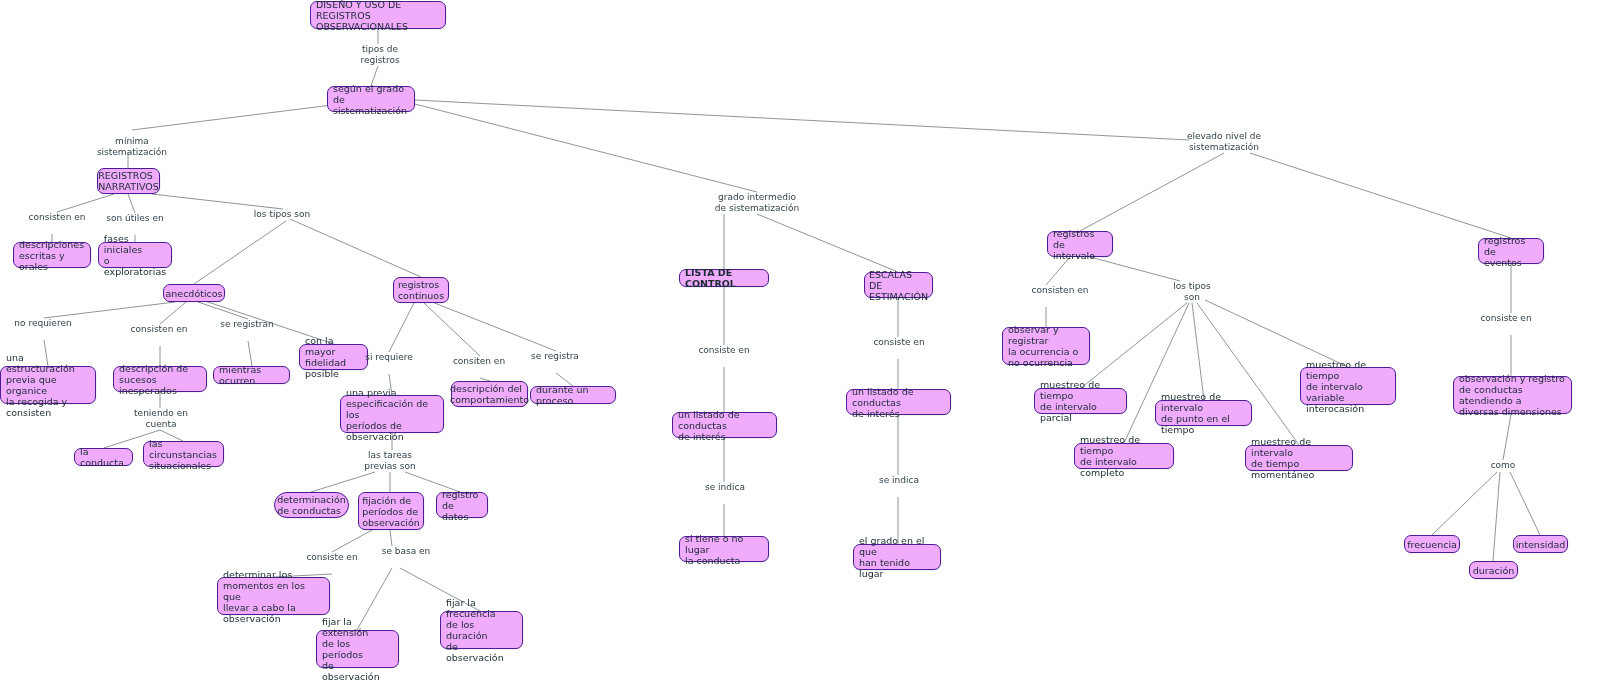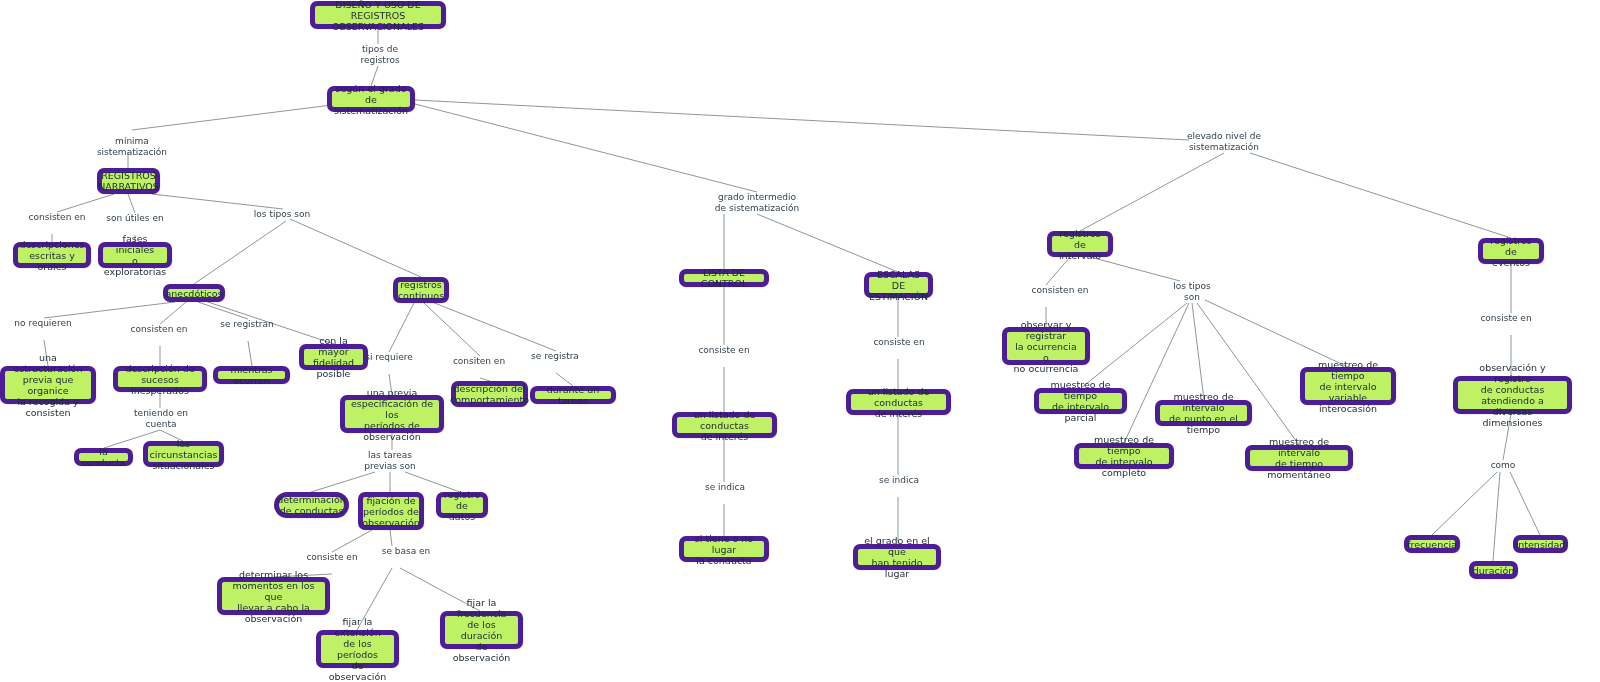--- a/index.html
+++ b/index.html
@@ -7,27 +7,26 @@
     position:relative;
     width:1600px;height:682px;
     background:#ffffff;
     font-family:"DejaVu Sans","Liberation Sans",sans-serif;
     overflow:hidden;
   }
   #edges{position:absolute;left:0;top:0;width:1600px;height:682px;pointer-events:none;}
   .node{
     position:absolute;
     box-sizing:border-box;
-    background:#bef264;
-    border:5px solid #4c1d95;
+    background:#f0abfc;
+    border:1px solid #4c1d95;
     border-radius:7px;
     color:#1b2a33;
     font-size:9.5px;
     line-height:11px;
-    text-align:center;
     padding:3px 5px;
     white-space:pre-line;
     display:flex;
     align-items:center;
     justify-content:center;
     box-shadow:0.5px 0.5px 0 rgba(0,0,0,0.10);
   }
   .link{
     position:absolute;
     color:#34434d;
@@ -132,38 +131,38 @@
       <div class="node" style="left: 74px; top: 448px; width: 59px; height: 18px;">la conducta</div>
       <div class="node" style="left: 143px; top: 441px; width: 81px; height: 26px;">las circunstancias
 situacionales</div>
       <div class="node" style="left: 393px; top: 277px; width: 56px; height: 26px;">registros
 continuos</div>
       <div class="node" style="left: 340px; top: 395px; width: 104px; height: 38px;">una previa
 especificación de los
 períodos de observación</div>
       <div class="node" style="left: 451px; top: 381px; width: 77px; height: 26px;">descripción del
 comportamiento</div>
-      <div class="node" style="left: 530px; top: 386px; width: 86px; height: 18px;">durante un tareas</div>
+      <div class="node" style="left: 530px; top: 386px; width: 86px; height: 18px;">durante un proceso</div>
       <div class="node" style="left: 274px; top: 492px; width: 75px; height: 26px; border-radius: 13px;">determinación
 de conductas</div>
       <div class="node" style="left: 358px; top: 492px; width: 66px; height: 38px;">fijación de
 períodos de
 observación</div>
       <div class="node" style="left: 436px; top: 492px; width: 52px; height: 26px;">registro
 de datos</div>
       <div class="node" style="left: 217px; top: 577px; width: 113px; height: 38px;">determinar los
 momentos  en los que
 llevar a cabo la observación</div>
       <div class="node" style="left: 316px; top: 630px; width: 83px; height: 38px;">fijar la extensión
 de los períodos
 de observación</div>
       <div class="node" style="left: 440px; top: 611px; width: 83px; height: 38px;">fijar la frecuencia
 de los duración
 de observación</div>
-      <div class="node" style="left: 679px; top: 269px; width: 90px; height: 18px;">LISTA DE CONTROL</div>
+      <div class="node" style="left: 679px; top: 269px; width: 90px; height: 18px; font-weight: bold;">LISTA DE CONTROL</div>
       <div class="node" style="left: 864px; top: 272px; width: 69px; height: 26px;">ESCALAS DE
 ESTIMACIÓN</div>
       <div class="node" style="left: 672px; top: 412px; width: 105px; height: 26px;">un listado de conductas
 de interés</div>
       <div class="node" style="left: 679px; top: 536px; width: 90px; height: 26px;">si tiene o no lugar
 la conducta</div>
       <div class="node" style="left: 846px; top: 389px; width: 105px; height: 26px;">un listado de conductas
 de interés</div>
       <div class="node" style="left: 853px; top: 544px; width: 88px; height: 26px;">el grado en el que
 han tenido lugar</div>

